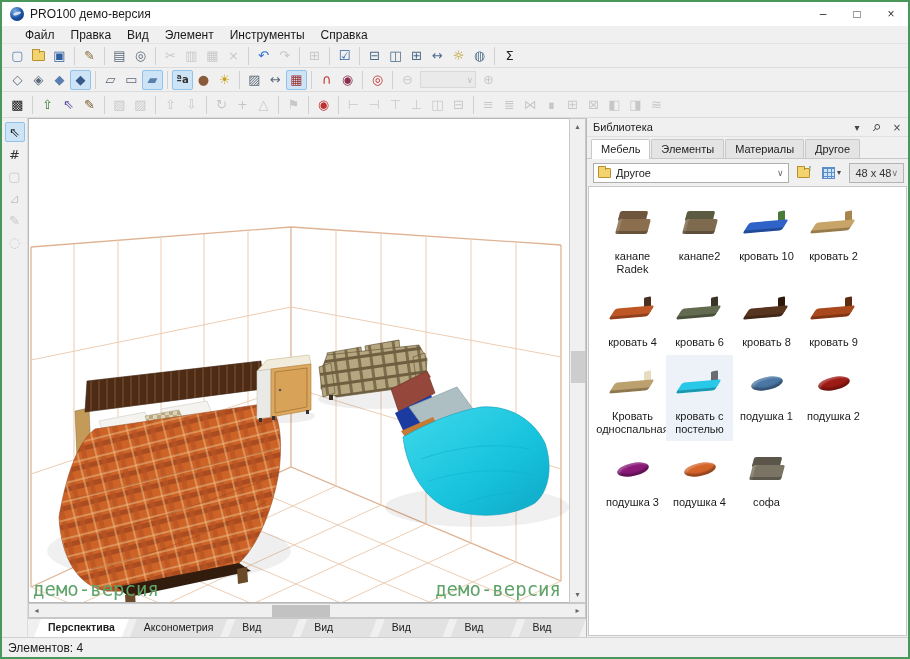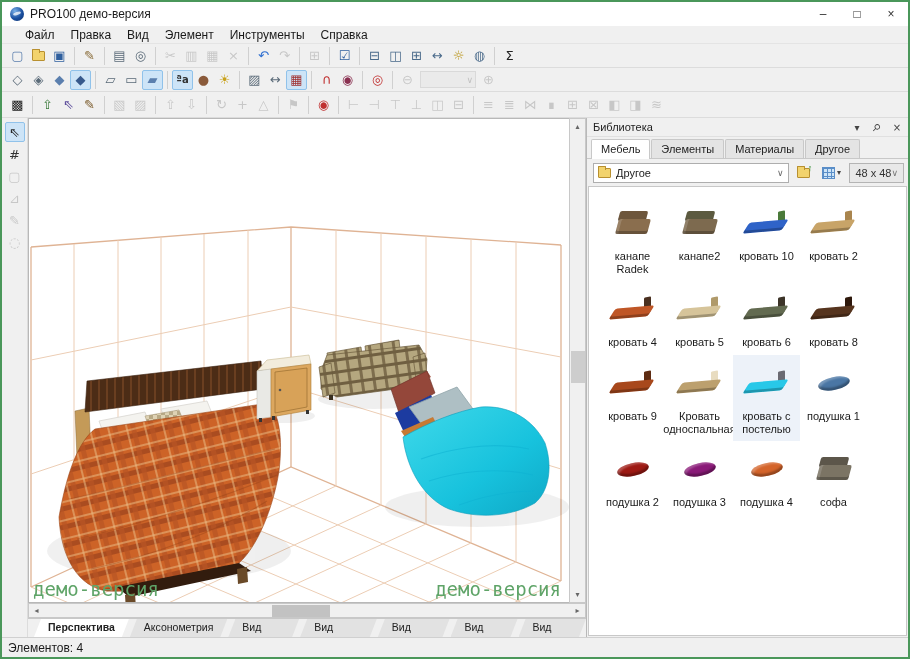--- a/index.html
+++ b/index.html
@@ -616,27 +616,20 @@
           </div>
           <div class="lib-cell">
             <div class="thumb">
               <div style="position: absolute; right: 6px; top: 12px; width: 7px; height: 15px; background: rgb(74, 48, 32); border-radius: 1px; transform: skewY(-10deg);"></div>
               <div style="position: absolute; left: 4px; top: 22px; width: 37px; height: 11px; background: rgb(191, 86, 38); border-radius: 2px; transform: skewX(-35deg) rotate(-5deg); box-shadow: rgba(0, 0, 0, 0.25) 0px -3px 0px inset;"></div>
             </div>
             <div class="lib-label">кровать 4</div>
           </div>
           <div class="lib-cell">
             <div class="thumb">
-              <div style="position: absolute; right: 6px; top: 12px; width: 7px; height: 15px; background: rgb(176, 154, 106); border-radius: 1px; transform: skewY(-10deg);"></div>
-              <div style="position: absolute; left: 4px; top: 22px; width: 37px; height: 11px; background: rgb(214, 196, 154); border-radius: 2px; transform: skewX(-35deg) rotate(-5deg); box-shadow: rgba(0, 0, 0, 0.25) 0px -3px 0px inset;"></div>
-            </div>
-            <div class="lib-label">кровать 5</div>
-          </div>
-          <div class="lib-cell">
-            <div class="thumb">
               <div style="position: absolute; right: 6px; top: 12px; width: 7px; height: 15px; background: rgb(60, 52, 40); border-radius: 1px; transform: skewY(-10deg);"></div>
               <div style="position: absolute; left: 4px; top: 22px; width: 37px; height: 11px; background: rgb(98, 106, 80); border-radius: 2px; transform: skewX(-35deg) rotate(-5deg); box-shadow: rgba(0, 0, 0, 0.25) 0px -3px 0px inset;"></div>
             </div>
             <div class="lib-label">кровать 6</div>
           </div>
           <div class="lib-cell">
             <div class="thumb">
               <div style="position: absolute; right: 6px; top: 12px; width: 7px; height: 15px; background: rgb(46, 24, 12); border-radius: 1px; transform: skewY(-10deg);"></div>
               <div style="position: absolute; left: 4px; top: 22px; width: 37px; height: 11px; background: rgb(86, 52, 30); border-radius: 2px; transform: skewX(-35deg) rotate(-5deg); box-shadow: rgba(0, 0, 0, 0.25) 0px -3px 0px inset;"></div>
             </div>

